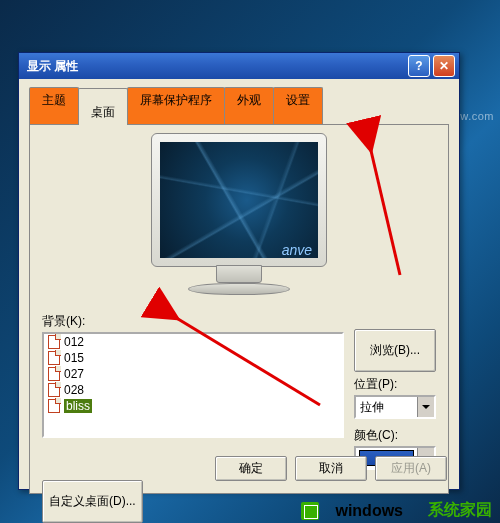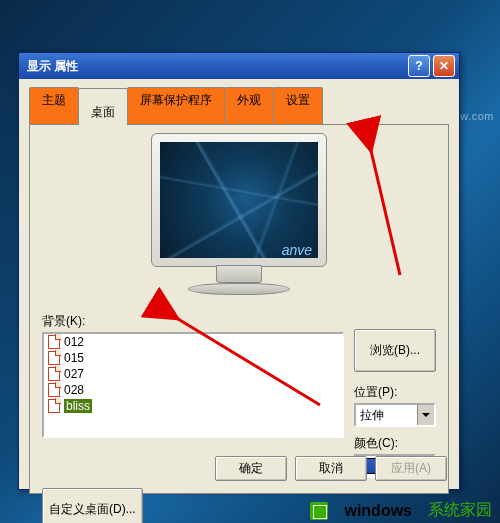--- a/index.html
+++ b/index.html
@@ -1,21 +1,21 @@
 <!DOCTYPE html>
 <html><head>
 <meta charset="utf-8">
 <style>
   html,body{margin:0;padding:0;width:500px;height:523px;font-family:"Microsoft YaHei","SimSun",Tahoma,sans-serif;font-size:12px;}
   .desktop{position:relative;width:500px;height:523px;background:linear-gradient(135deg,#0a2a4a 0%,#0e4a7a 45%,#1a6aa8 60%,#0e4a7a 80%,#0a2a4a 100%);overflow:hidden;}
   .watermark{position:absolute;right:8px;bottom:2px;display:flex;align-items:center;gap:16px;font-size:16px;}
   .watermark .win{display:inline-block;width:18px;height:18px;background:#38b000;border-radius:2px;position:relative;}
   .watermark .win::after{content:"";position:absolute;left:3px;top:3px;width:12px;height:12px;border:1px solid #fff;}
   .watermark .text1{color:#000;font-weight:bold;}
-  .watermark .text2{color:#38b000;font-weight:normal;}
+  .watermark .text2{color:#38b000;font-weight:bold;margin-left:9px;}
   .url{position:absolute;right:6px;top:110px;color:rgba(255,255,255,0.5);font-size:11px;letter-spacing:0.5px;}
 
   .dlg{position:absolute;left:18px;top:52px;width:440px;height:436px;background:#ece9d8;border:1px solid #0a246a;box-shadow:2px 2px 6px rgba(0,0,0,0.4);}
   .titlebar{height:26px;background:linear-gradient(#3b77d6,#2a5fc0 45%,#1a4aa8);display:flex;align-items:center;padding:0 4px 0 8px;color:#fff;font-weight:bold;}
   .titlebar .title{flex:1;}
   .tbbtn{width:20px;height:20px;border:1px solid #fff;border-radius:3px;margin-left:3px;display:flex;align-items:center;justify-content:center;font-weight:bold;font-size:12px;}
   .tbbtn.help{background:linear-gradient(#5a9ae6,#2a5fc0);}
   .tbbtn.close{background:linear-gradient(#e68a5a,#d04020);}
 
   .tabstrip{display:flex;padding:8px 10px 0 10px;}
@@ -123,21 +123,21 @@
               </div>
             <div class="li sel">
                 <span class="fi"></span>
                 <span class="txt">bliss</span>
               </div>
           </div>
         </div>
         <div class="col-right">
           <div style="height:16px"></div>
           <div class="btn"><span>浏览(B)...</span></div>
-          <div class="label" style="margin-top:12px">位置(P):</div>
+          <div class="label" style="margin-top:4px">位置(P):</div>
           <div class="select">
             <span>拉伸</span>
             <span class="arrow"></span>
           </div>
           <div class="label" style="margin-top:8px">颜色(C):</div>
           <div class="color-combo">
             <span class="swatch"></span>
             <span class="arrow"></span>
           </div>
         </div>

